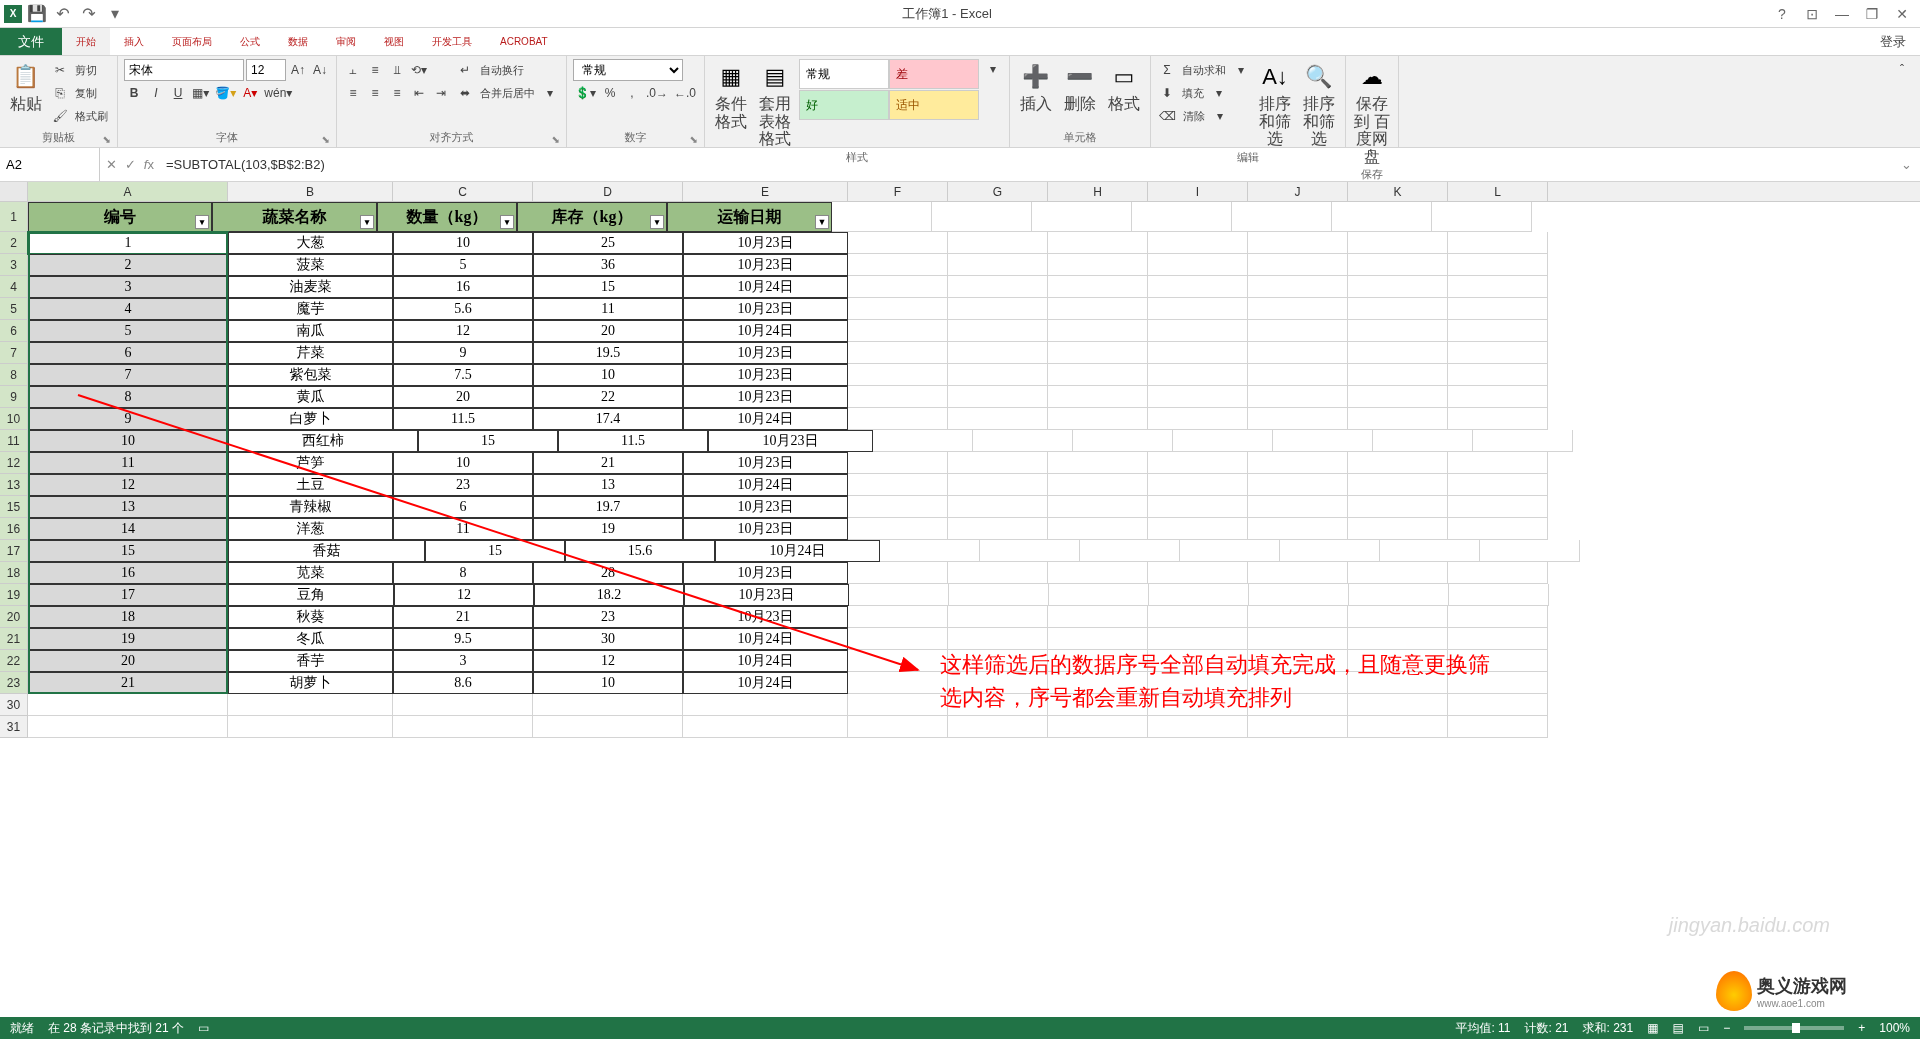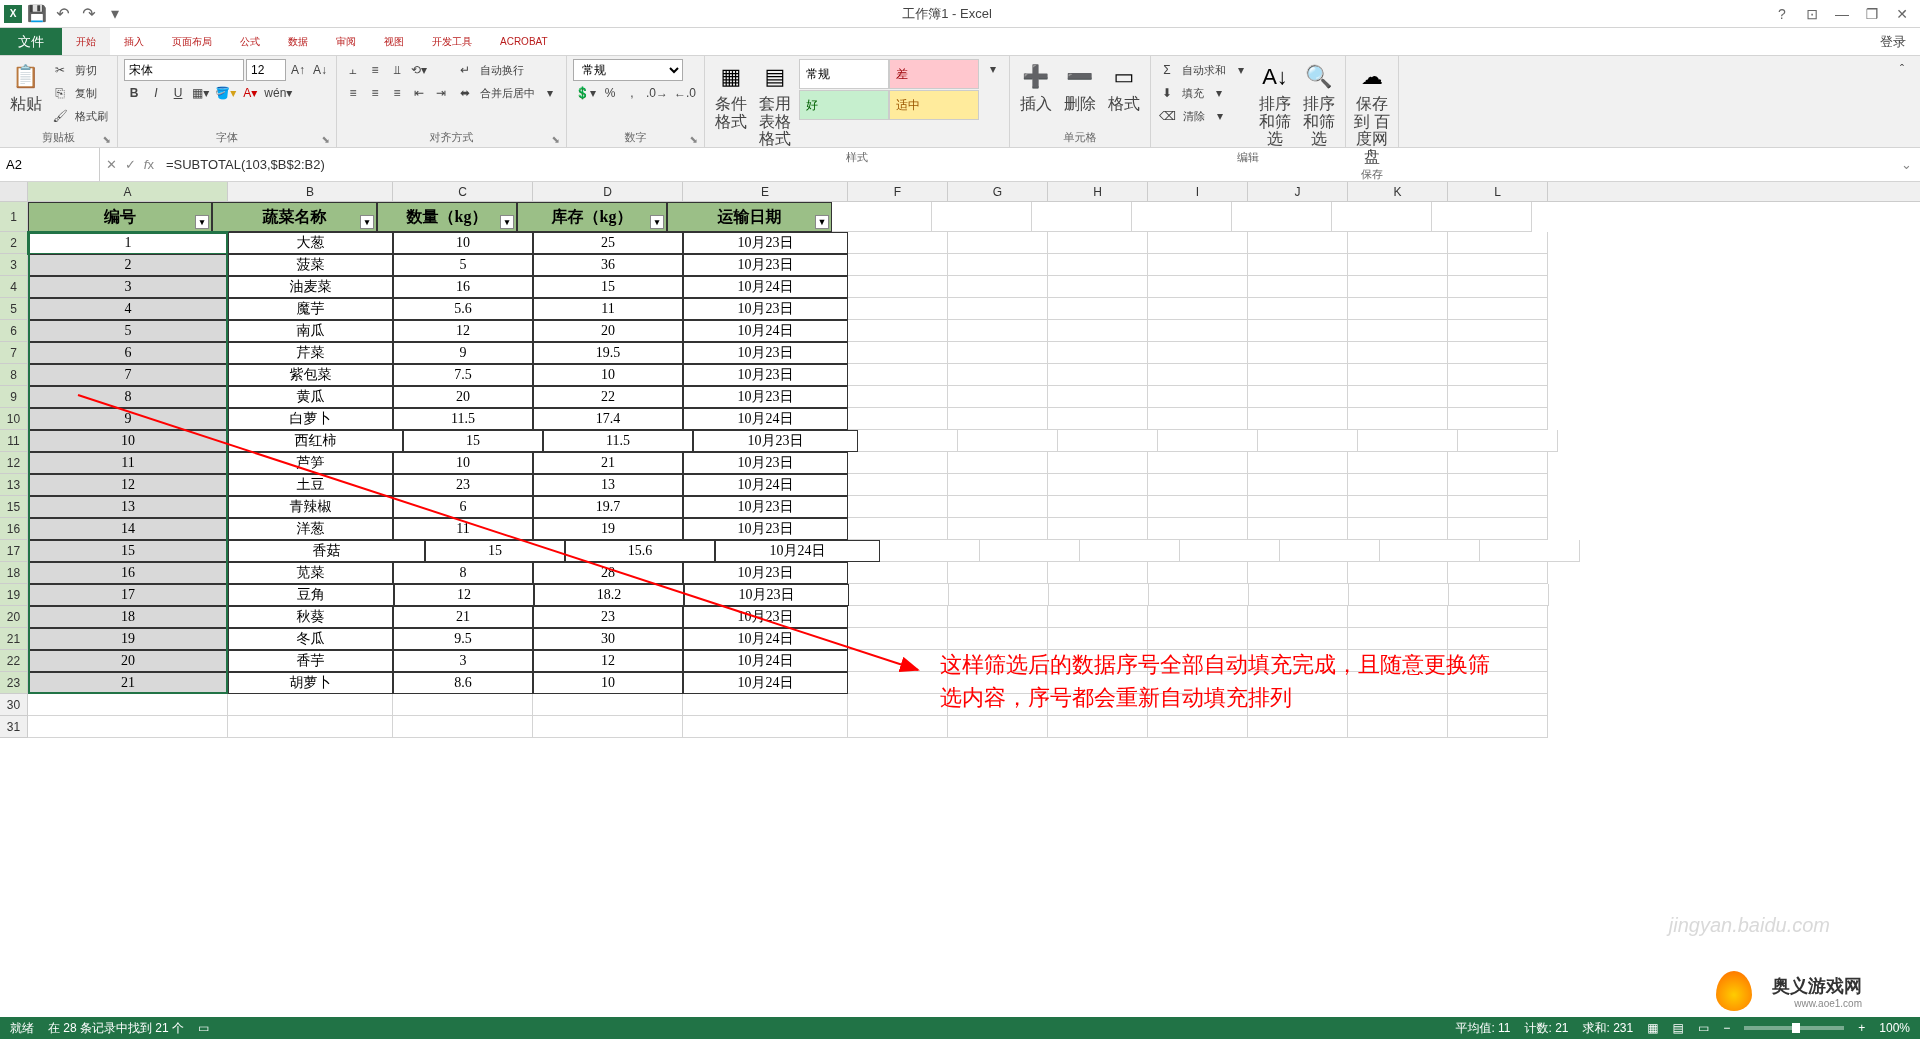--- a/index.html
+++ b/index.html
@@ -83,21 +83,21 @@
 
 
 .status-bar { position: absolute; bottom: 0; left: 0; right: 0; height: 22px; background: #217346; color: #fff; display: flex; align-items: center; font-size: 12px; padding: 0 10px; gap: 14px; }
 .status-right { margin-left: auto; display: flex; gap: 14px; align-items: center; }
 .zoom-slider { width: 100px; height: 4px; background: rgba(255,255,255,0.4); position: relative; }
 .zoom-thumb { position: absolute; left: 48px; top: -3px; width: 8px; height: 10px; background: #fff; }
 
 
 .watermark1 { position: absolute; right: 110px; bottom: 120px; color: rgba(200,200,200,0.6); font-size: 42px; font-weight: bold; font-style: italic; pointer-events: none; }
 .watermark2 { position: absolute; right: 90px; bottom: 80px; color: rgba(180,180,180,0.5); font-size: 20px; font-style: italic; pointer-events: none; }
-.logo-corner { position: absolute; right: 4px; bottom: 26px; width: 200px; height: 44px; display: flex; align-items: center; gap: 20px; text-align: right; }
+.logo-corner { position: absolute; right: 4px; bottom: 26px; width: 200px; height: 44px; display: flex; align-items: center; gap: 5px; }
 .logo-flame { width: 36px; height: 40px; background: radial-gradient(circle at 50% 60%, #ffcc00, #ff6600); border-radius: 50% 50% 50% 50% / 60% 60% 40% 40%; }
 .logo-txt { display: flex; flex-direction: column; }
 .logo-main { font-size: 18px; font-weight: bold; color: #333; }
 .logo-sub { font-size: 10px; color: #888; }
 </style>
 </head>
 <body>
 
 <div class="titlebar">
   <div class="titlebar-left">
@@ -497,21 +497,21 @@
         <div class="cell " style="width: 100px;"></div>
         <div class="cell " style="width: 100px;"></div>
         <div class="cell " style="width: 100px;"></div>
         <div class="cell " style="width: 100px;"></div>
         <div class="cell " style="width: 100px;"></div>
         <div class="cell " style="width: 100px;"></div>
       </div>
       <div class="row">
         <div class="row-h sel">11</div>
         <div class="cell data sel-col" style="width: 200px;">10</div>
-        <div class="cell data" style="width: 175px;">西红柿</div>
+        <div class="cell data" style="width: 190px;">西红柿</div>
         <div class="cell data" style="width: 140px;">15</div>
         <div class="cell data" style="width: 150px;">11.5</div>
         <div class="cell data" style="width: 165px;">10月23日</div>
         <div class="cell " style="width: 100px;"></div>
         <div class="cell " style="width: 100px;"></div>
         <div class="cell " style="width: 100px;"></div>
         <div class="cell " style="width: 100px;"></div>
         <div class="cell " style="width: 100px;"></div>
         <div class="cell " style="width: 100px;"></div>
         <div class="cell " style="width: 100px;"></div>

